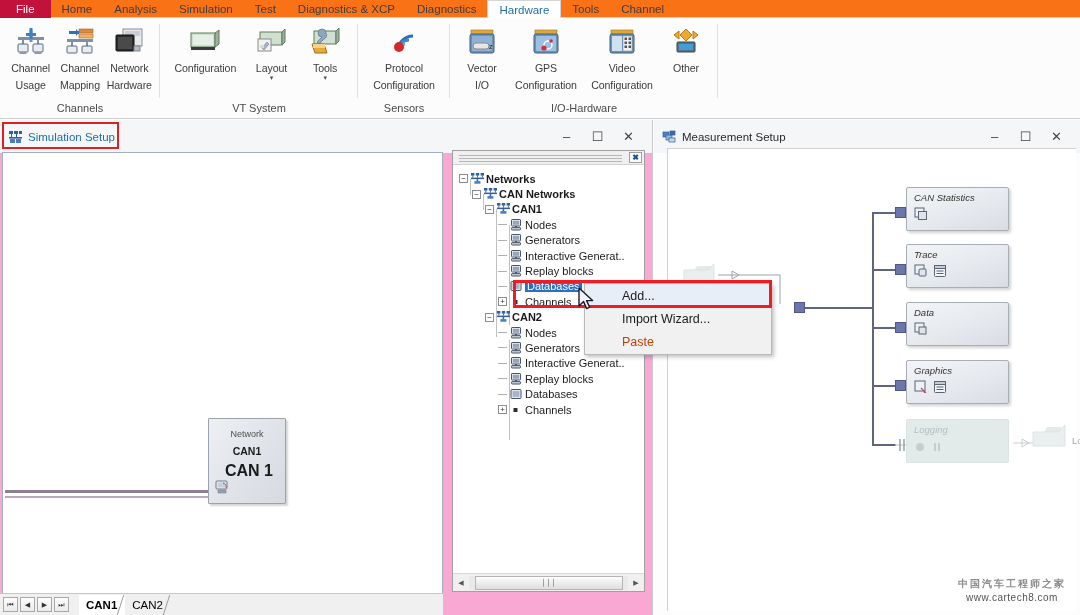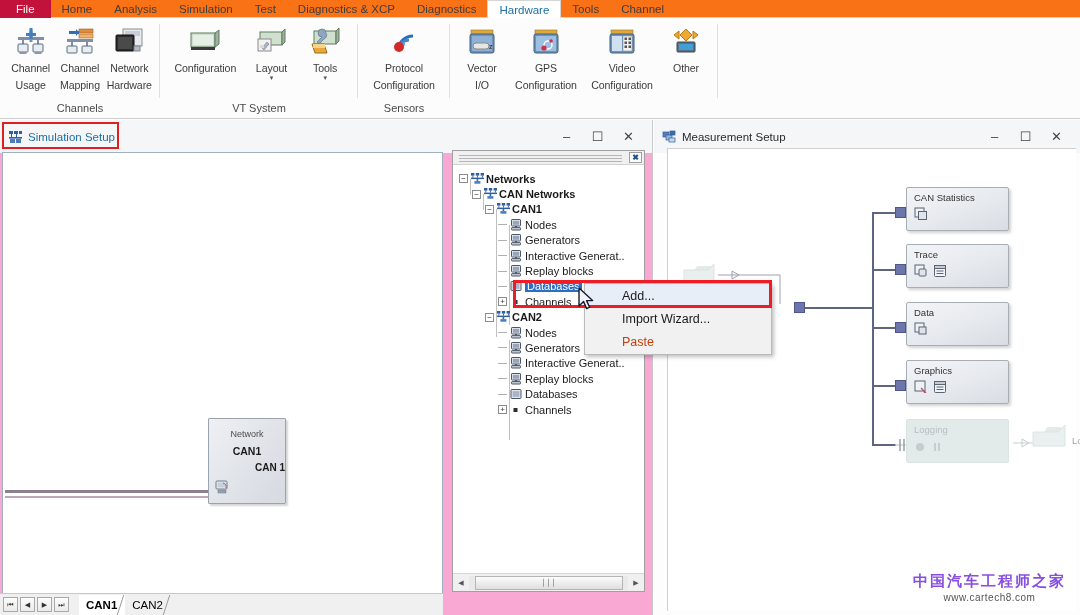--- a/index.html
+++ b/index.html
@@ -93,21 +93,21 @@
   
   .net-box {
     position: absolute; left: 205px; top: 265px; width: 78px; height: 86px;
     background: linear-gradient(125deg,#eef0f4 0%,#e2e5ea 45%,#d6dae1 100%);
     border: 1px solid #9aa3ad;
     border-radius: 1px;
     box-shadow: 2px 2px 2px rgba(0,0,0,0.17);
   }
   .net-box .nb-l1 { font-size: 9px; color: #4d4d4d; text-align: center; margin-top: 10px; }
   .net-box .nb-l2 { font-size: 10.5px; font-weight: bold; color: #1a1a1a; text-align: center; margin-top: 6px; }
-  .net-box .nb-l3 { font-size: 10px; font-weight: bold; color: #1a1a1a; text-align: right; margin-top: 5px; }
+  .net-box .nb-l3 { font-size: 16px; font-weight: bold; color: #1a1a1a; text-align: left; margin-top: 5px; padding-left: 16px; }
   .net-bus {
     position: absolute; left: 2px; top: 337px; width: 205px; height: 3px;
     background: #8d7f90;
   }
   .net-bus2 {
     position: absolute; left: 2px; top: 343px; width: 205px; height: 2px;
     background: #b9a9b6;
   }
 
   
@@ -210,38 +210,39 @@
   }
   .meas-canvas {
     position: absolute; left: 13px; top: 28px; right: 4px; bottom: 4px;
     background: #ffffff; border-left: 1px solid #d0d0d0; border-top: 1px solid #d0d0d0;
   }
   .mnode {
     position: absolute; width: 103px; height: 44px;
     background: linear-gradient(160deg,#f3f5f8 0%,#e6e9ee 55%,#d9dde3 100%);
     border: 1px solid #a8aeb6; border-radius: 2px;
     box-shadow: 2px 2px 3px rgba(0,0,0,0.18);
+    font-style: italic;
   }
   .mnode .mlabel { font-size: 9.5px; color: #333; margin: 4px 0 0 7px; }
   .mnode .micons { display: flex; gap: 5px; margin: 4px 0 0 7px; align-items: center; }
   .mnode.off {
     background: #e3eaea; border: 1px solid #dbe3e3; box-shadow: none;
   }
   .mnode.off .mlabel { color: #b4c0c0; }
   .msquare {
     position: absolute; width: 11px; height: 11px;
     background: #6d76ab; border: 1px solid #4e568a;
   }
   .mline { position: absolute; background: #5d6580; }
   .mwm {
     position: absolute; right: 10px; bottom: 8px; text-align: center;
     opacity: 0.82;
   }
   .mwm .cn {
-    font-size: 15px; color: #6d28d9; font-weight: bold;
+    font-size: 10px; color: #737373; font-weight: bold;
     font-family: "Liberation Serif", serif; letter-spacing: 2px;
   }
   .mwm .url { font-size: 10px; color: #2b2b2b; letter-spacing: 0.5px; margin-top: 1px; }
 </style>
 </head>
 <body>
 
 <div id="app">
 
   <div class="ribbon-tabs">
@@ -427,20 +428,21 @@
               <path d="M17 3 L23 9 L17 15 L11 9 Z" fill="#f0a830" stroke="#b77a14"></path>
               <path d="M10 5 L5 9 L10 13 Z" fill="#f0a830" stroke="#b77a14"></path>
               <path d="M24 5 L29 9 L24 13 Z" fill="#f0a830" stroke="#b77a14"></path>
               <rect x="8" y="16" width="18" height="10" rx="1" fill="#5f6f80" stroke="#3a4755"></rect>
               <rect x="10" y="18" width="14" height="6" fill="#3f9fd8"></rect>
             </svg>
           </div>
           <div class="lbl">Other</div>
         </div>
       </div>
+      <div class="gtitle">I/O-Hardware</div>
     </div>
   </div>
 
   <div class="sim-window">
     <div class="win-titlebar">
       <div class="win-icon">
         <svg width="15" height="15" viewBox="0 0 15 15">
           <rect x="1" y="2" width="4" height="3" fill="#2f5fa0"></rect>
           <rect x="6" y="2" width="4" height="3" fill="#2f5fa0"></rect>
           <rect x="11" y="2" width="3" height="3" fill="#2f5fa0"></rect>

